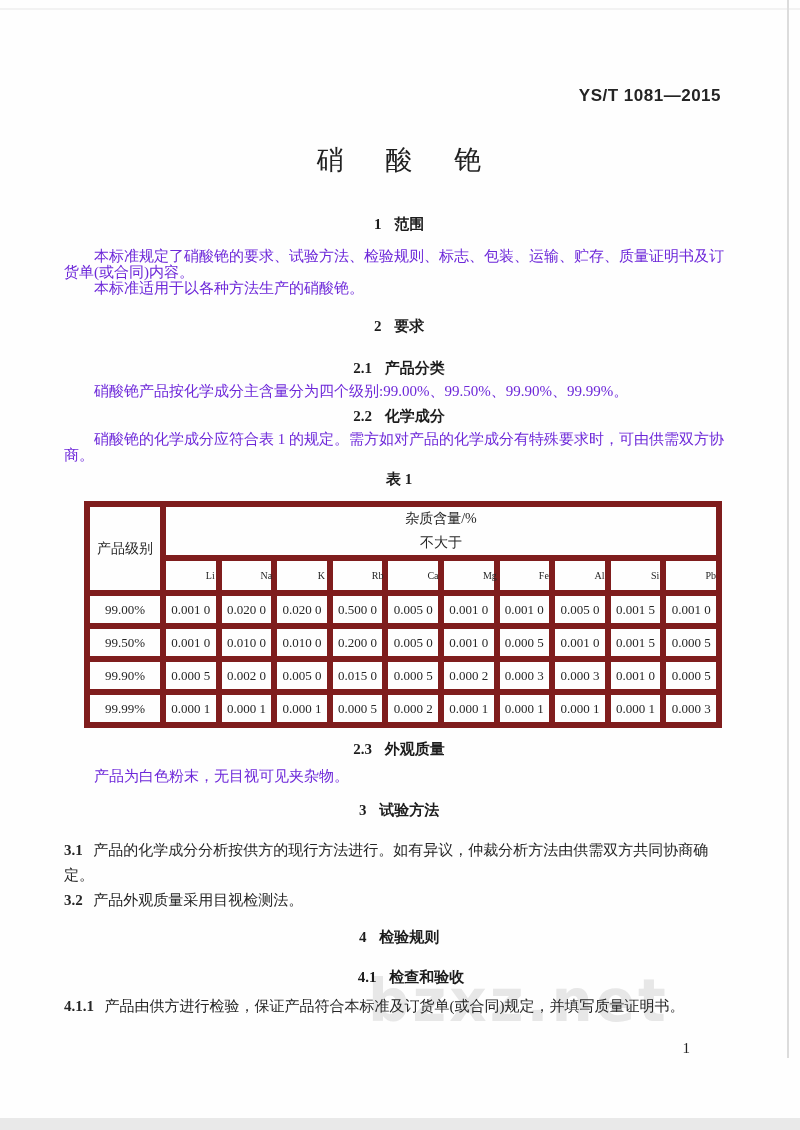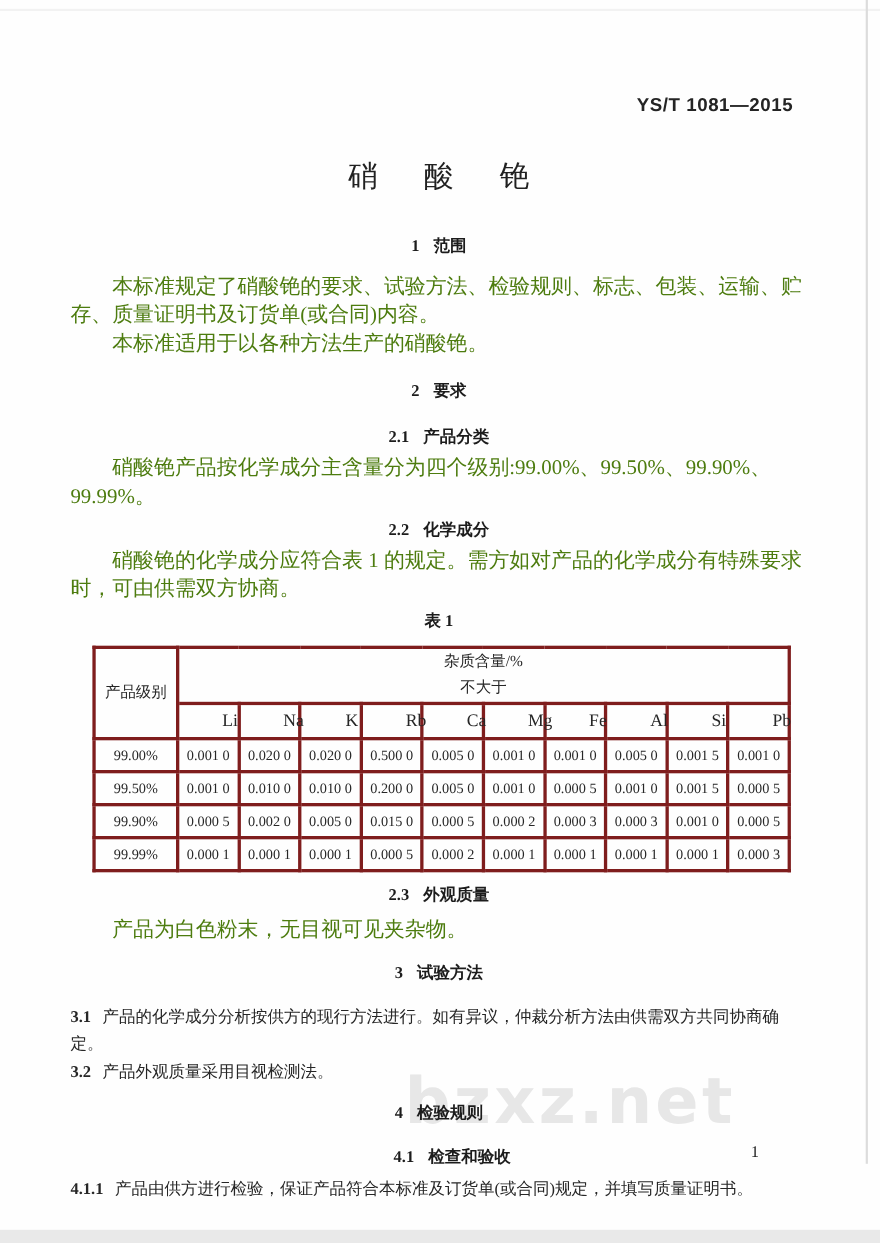--- a/index.html
+++ b/index.html
@@ -30,37 +30,37 @@
     font-weight:700;font-size:17px;letter-spacing:.5px;color:#242424;
   }
   .doc-title{
     margin-top:140px;height:40px;text-align:center;
     font-weight:400;font-size:27px;line-height:40px;color:#212121;
   }
   .doc-title .spaced{letter-spacing:1.55em;padding-left:1.55em;}
   .h{font-weight:700;font-size:15px;line-height:16px;color:#1c1c1c;text-align:center;}
   .h .h-num{margin-right:0.85em;}
   .h1a{margin-top:36px;}
-  .p{font-size:19px;line-height:26px;color:#4d7c0f;}
+  .p{font-size:15px;line-height:16px;color:#6d28d9;}
   .indent{text-indent:2em;}
   .clause{font-size:15px;line-height:25px;color:#262626;}
   .clause .c-num{font-weight:700;margin-right:0.7em;}
   .tbl-caption{margin-top:6px;text-align:center;font-size:15px;line-height:20px;font-weight:700;color:#1c1c1c;}
   table.t1{
     margin-top:12px;margin-left:20px;
     border-collapse:collapse;table-layout:fixed;width:632px;
     font-size:13px;color:#262626;
   }
   table.t1 th,table.t1 td{
-    border:3px solid #7f1d1d;font-weight:400;text-align:center;padding:0;
+    border:6px solid #7f1d1d;font-weight:400;text-align:center;padding:0;
   }
   table.t1{border:2px solid #383838;}
   table.t1 .hdr-merged{height:48px;line-height:24px;font-size:14px;}
   table.t1 .grade-hdr{font-size:14px;}
-  table.t1 .elem-row th{height:29px;font-size:16px;padding-left:39px;}
+  table.t1 .elem-row th{height:29px;font-size:10px;padding-left:39px;}
   table.t1 td{height:27px;}
   .page-number{position:absolute;top:1040px;right:110px;z-index:1;font-size:15px;color:#222;}
 </style>
 </head>
 <body>
 
 <div class="page">
 
   <div class="top-faint"></div>
   <div class="edge-line"></div>

